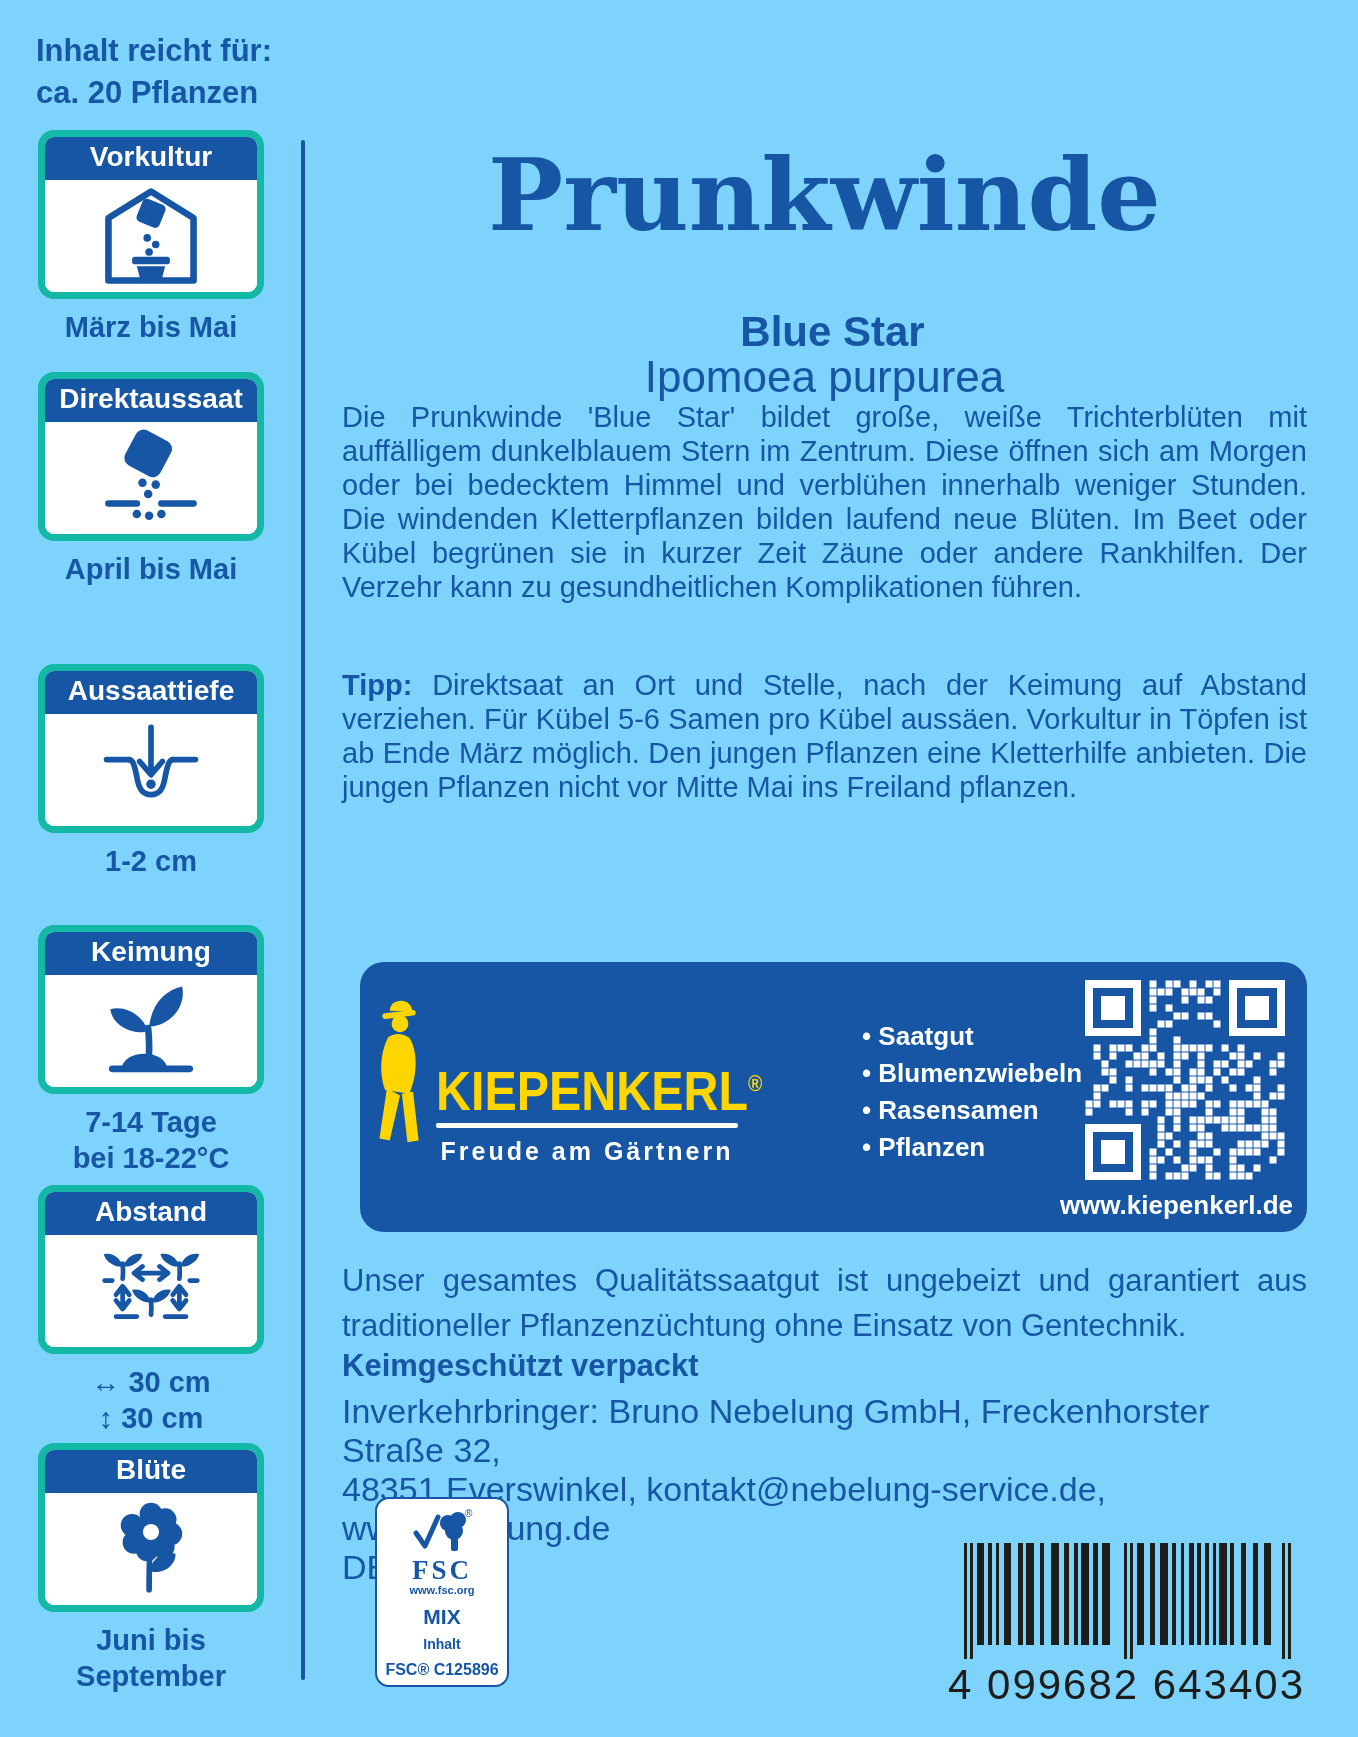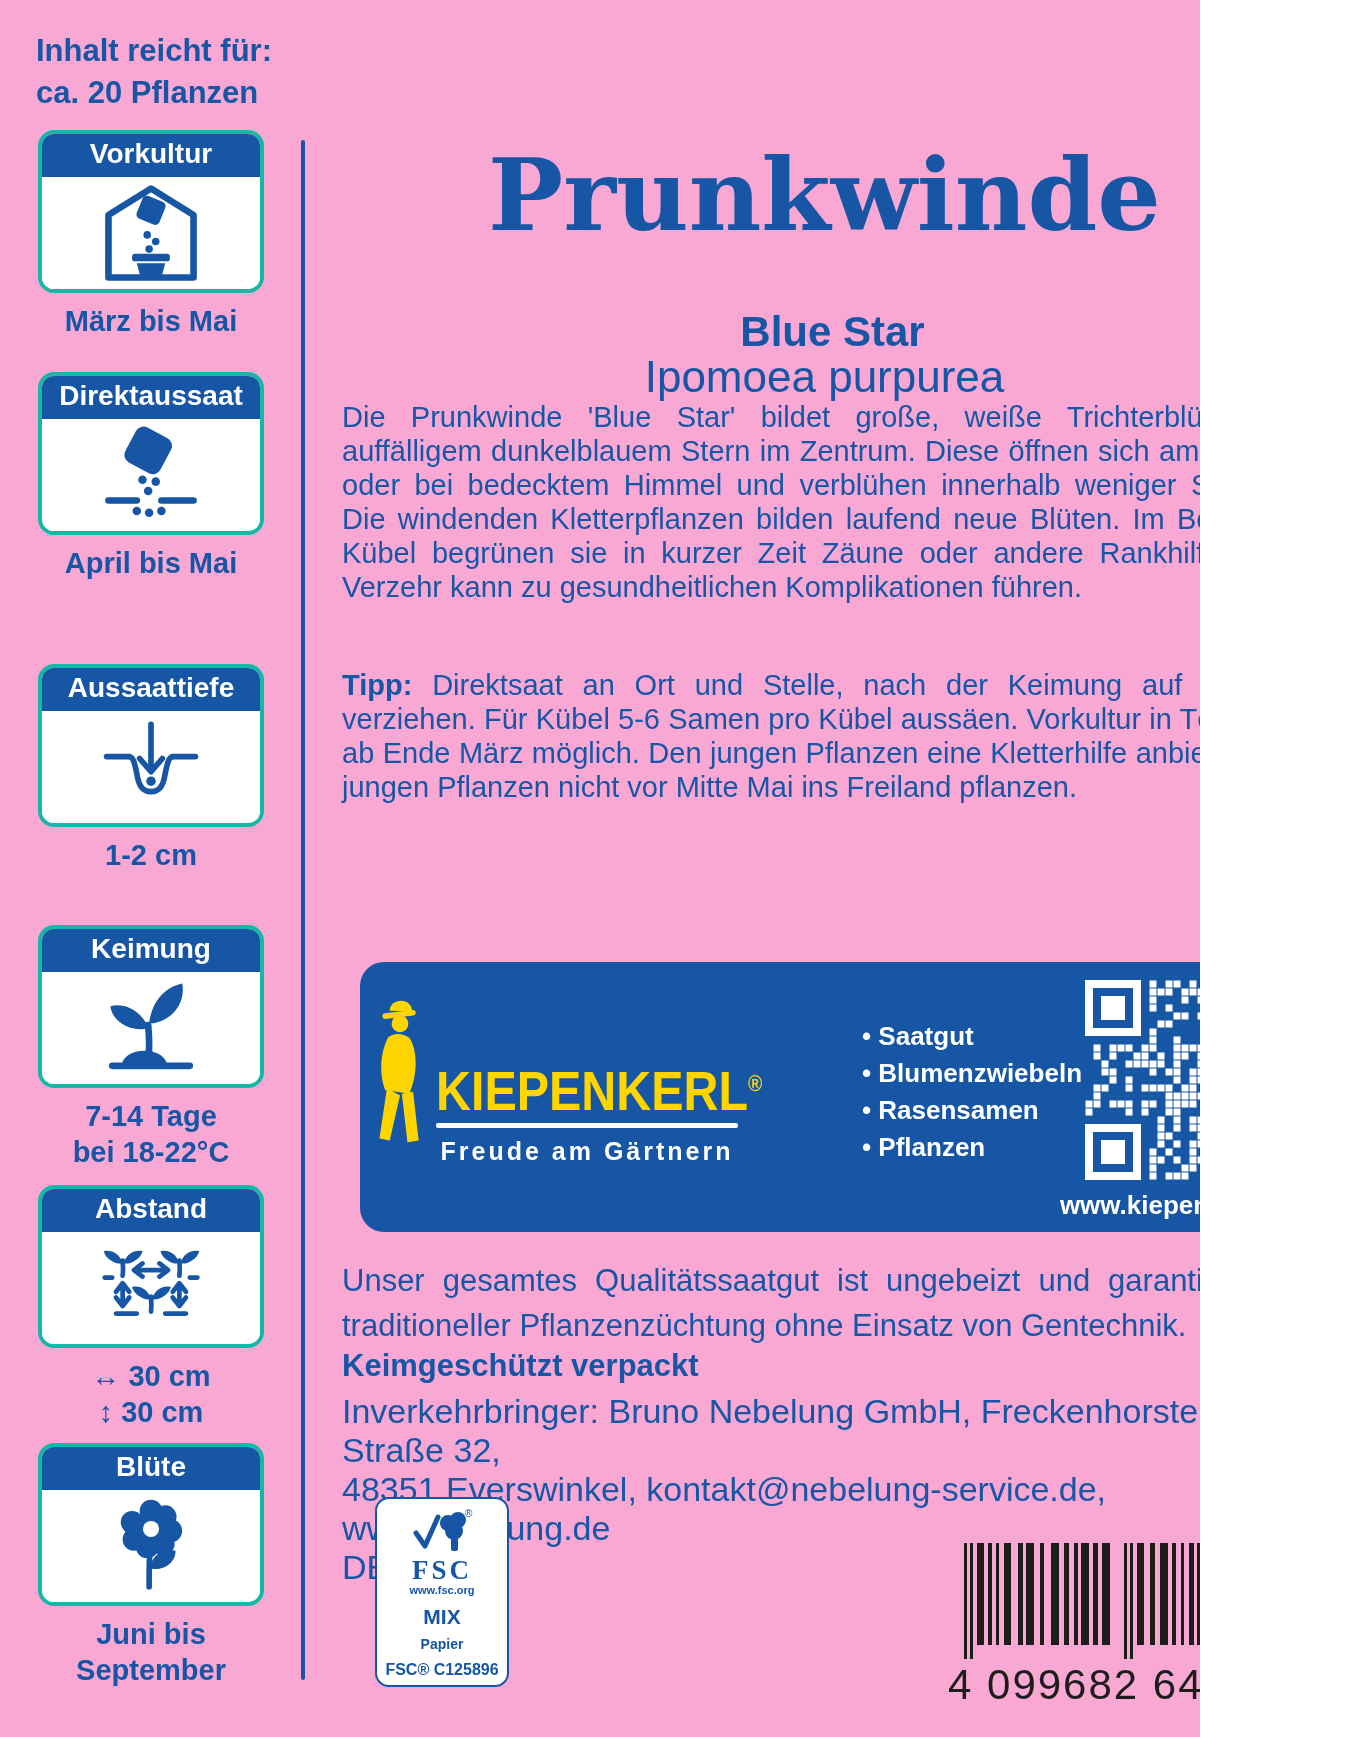--- a/index.html
+++ b/index.html
@@ -1,23 +1,23 @@
 <!DOCTYPE html>
 <html><head>
 <meta charset="utf-8">
 <style>
   html,body{margin:0;padding:0;background:#fff;}
-  .page{position:relative;width:1200px;height:1737px;background:#f9a8d4;overflow:hidden;
+  .page{position:relative;width:1358px;height:1737px;background:#7dd3fc;overflow:hidden;
         font-family:"Liberation Sans",sans-serif;color:#1656A5;}
   
   .note{position:absolute;left:36px;top:30px;font-size:31px;line-height:42px;
         font-weight:600;white-space:pre-line;}
   
   .info-block{position:absolute;left:38px;width:226px;}
-  .card{border:4px solid #14b8a6;border-radius:16px;overflow:hidden;background:#fff;}
+  .card{border:7px solid #14b8a6;border-radius:16px;overflow:hidden;background:#fff;}
   .card-header{background:#1656A5;color:#fff;text-align:center;font-weight:bold;
                font-size:28px;padding:4px 0 7px;}
   .card-body{height:112px;display:flex;align-items:center;justify-content:center;background:#fff;}
   .caption{margin-top:10px;text-align:center;font-size:29px;line-height:36px;
            font-weight:600;white-space:pre-line;}
   .divider{position:absolute;left:301px;top:140px;width:4px;height:1540px;background:#1656A5;border-radius:2px;}
   
   .content{position:absolute;left:342px;top:0;width:965px;height:1737px;}
   .title{position:absolute;left:0;top:140px;width:100%;text-align:center;
          font-family:"DejaVu Serif",serif;font-weight:bold;font-size:100px;line-height:110px;margin:0;}
@@ -467,21 +467,21 @@
           <circle cx="38" cy="16" r="8"></circle>
             <circle cx="48" cy="13" r="8"></circle>
             <circle cx="44" cy="24" r="9"></circle>
           <rect x="41" y="28" width="7" height="16" rx="2"></rect>
         </g>
         <text x="55" y="10" font-size="10" fill="#1656A5">®</text>
       </svg>
       <div class="fsc-name">FSC</div>
       <div class="fsc-url">www.fsc.org</div>
       <div class="fsc-grade">MIX</div>
-      <div class="fsc-material">Papier</div>
+      <div class="fsc-material">Inhalt</div>
       <div class="fsc-license">FSC® C125896</div>
     </div>
   </main>
 
   <div class="barcode">
     <svg id="bars" width="340" height="118" viewBox="0 0 340 118" style="display:block;margin-left:16px">
         <rect x="0" y="0" width="3" height="116" fill="#1D1D1B"></rect>
         <rect x="6" y="0" width="3" height="116" fill="#1D1D1B"></rect>
         <rect x="13" y="0" width="7" height="102" fill="#1D1D1B"></rect>
         <rect x="24" y="0" width="4" height="102" fill="#1D1D1B"></rect>

